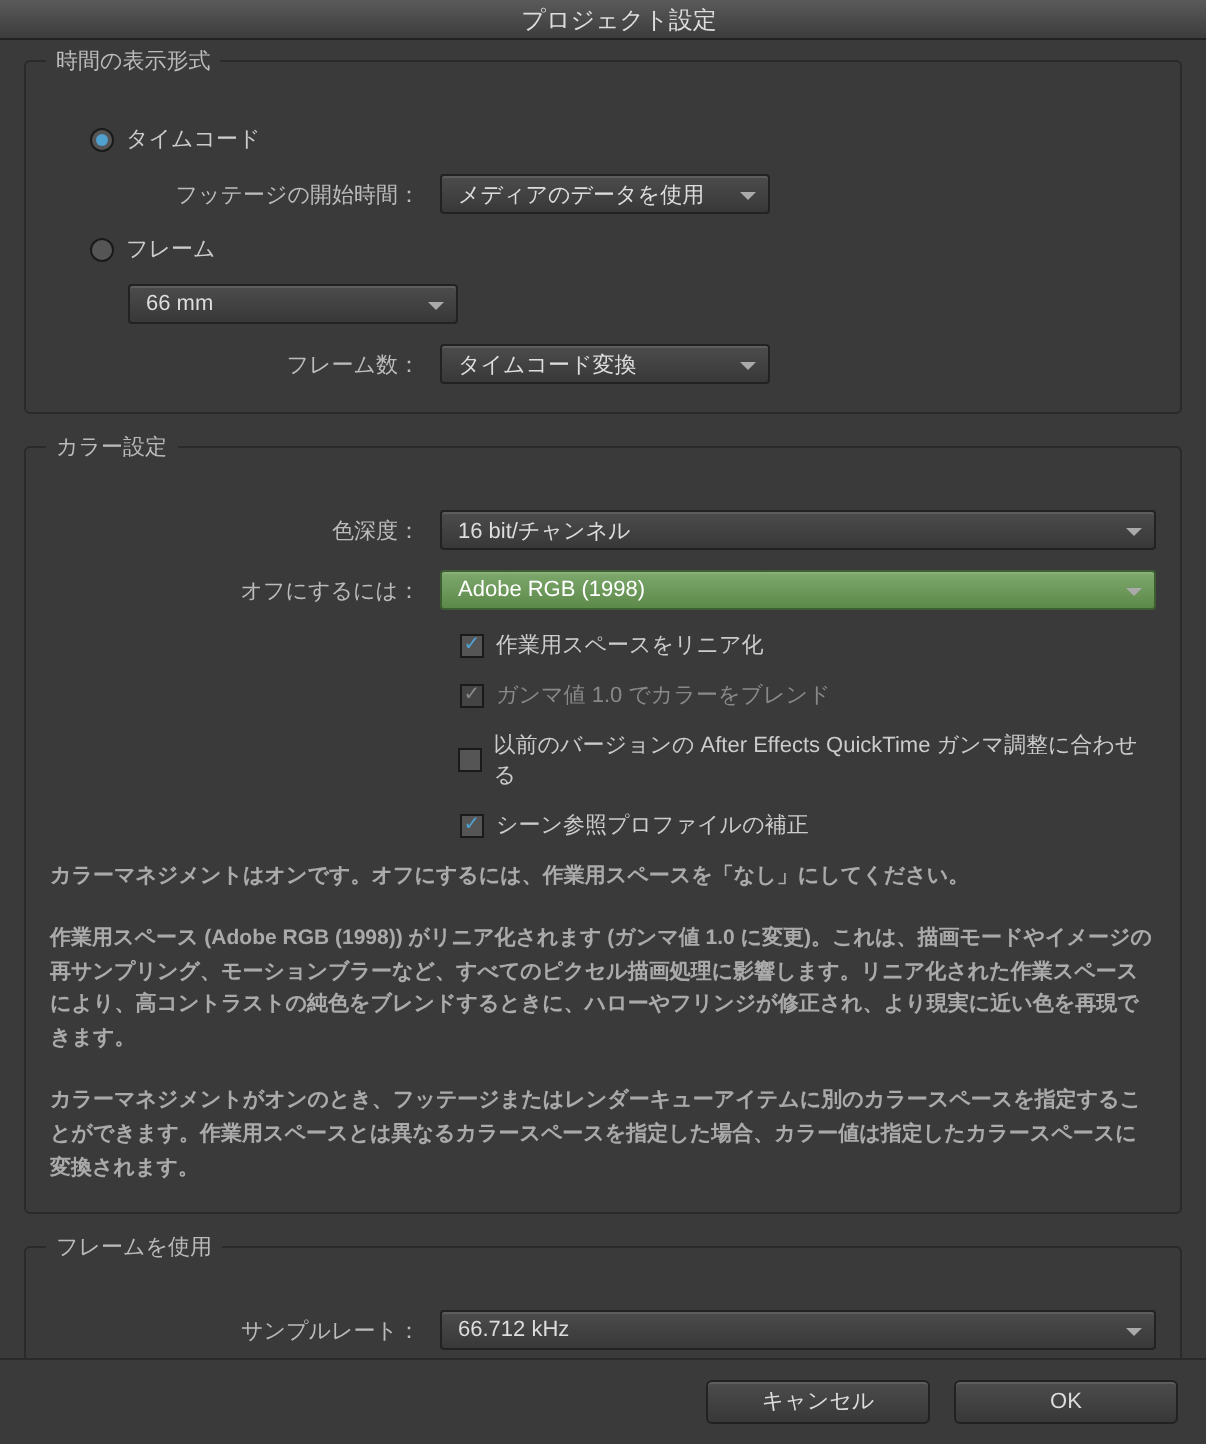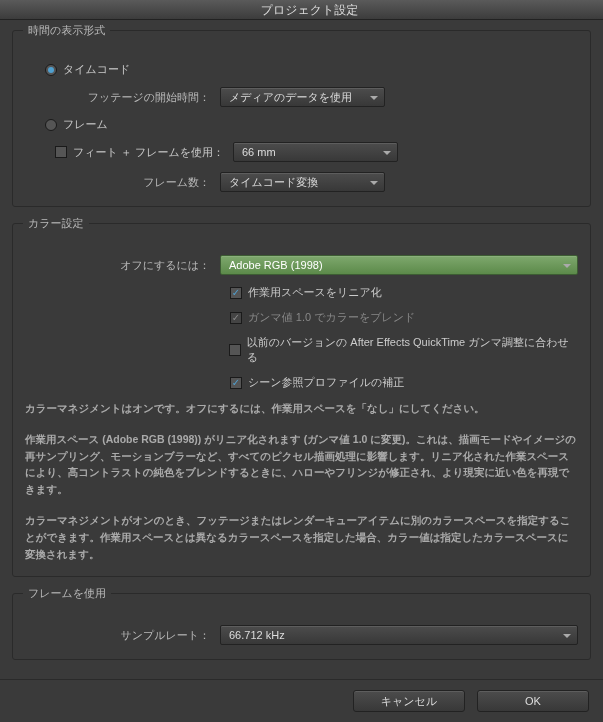--- a/index.html
+++ b/index.html
@@ -179,41 +179,43 @@
 
     <div class="row">
       <div class="radio indent1">
         <span class="radio-dot"></span>
         <span>フレーム</span>
       </div>
     </div>
 
     <div class="row">
       <div style="width:30px"></div>
-      <div class="checkbox">
-        <span class="check-box"></span>
-        <span>フィート ＋ フレームを使用：</span>
-      </div>
       <div style="width:9px"></div>
       <div class="select fixed">
         <span>66 mm</span>
       </div>
     </div>
 
     <div class="row">
       <div class="label-right">フレーム数：</div>
       <div class="select fixed">
         <span>タイムコード変換</span>
       </div>
     </div>
   </div>
 
   <div class="group">
     <div class="group-label">カラー設定</div>
 
+    <div class="row">
+      <div class="label-right">色深度：</div>
+      <div class="select wide">
+        <span>16 bit/チャンネル</span>
+      </div>
+    </div>
 
     <div class="row">
       <div class="label-right">オフにするには：</div>
       <div class="select wide highlight">
         <span>Adobe RGB (1998)</span>
       </div>
     </div>
 
     <div class="row">
       <div style="width:205px"></div>

